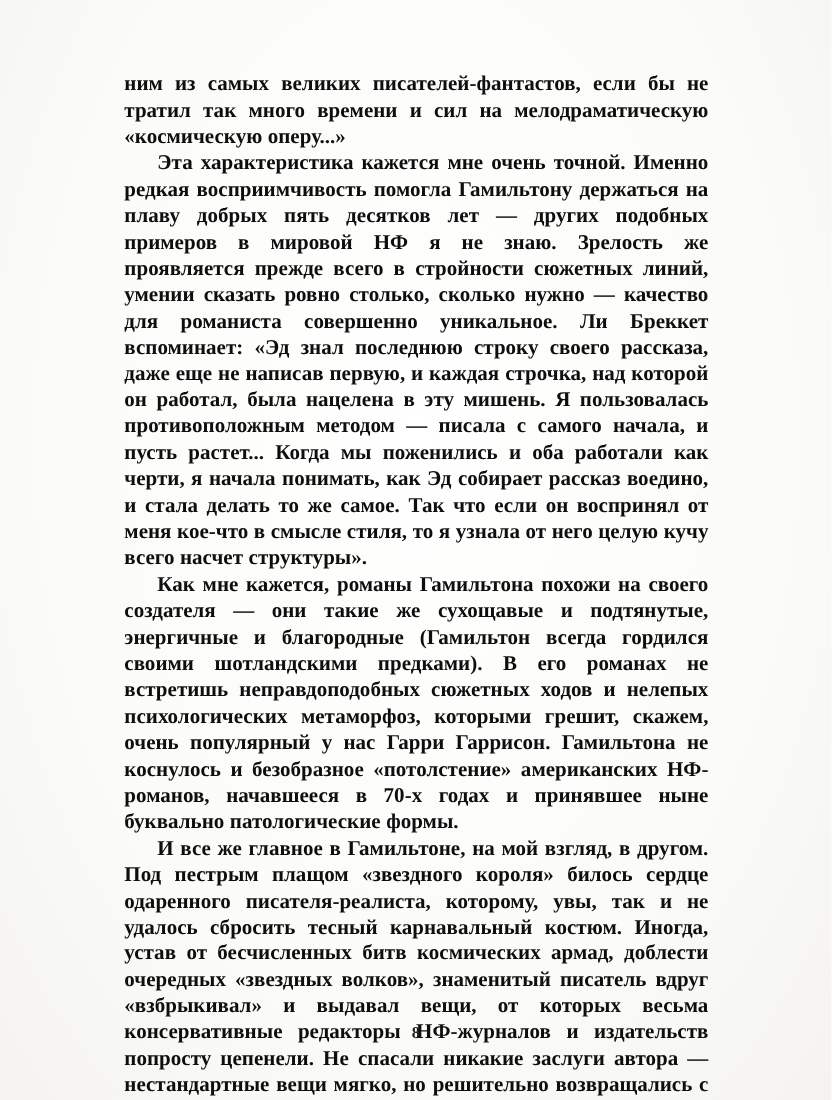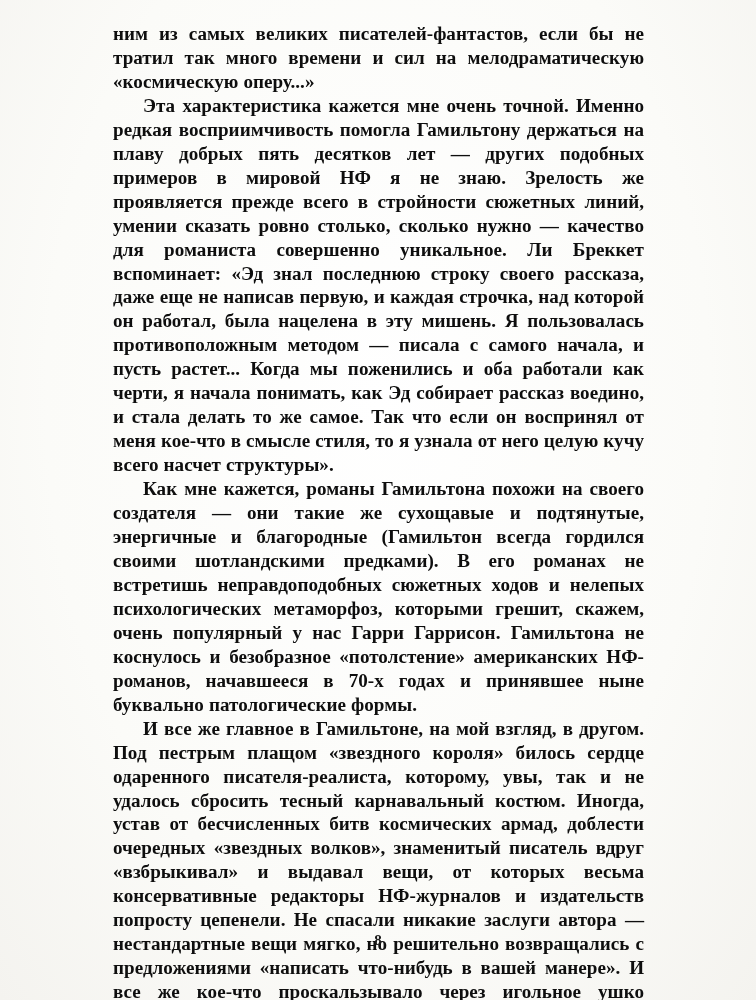--- a/index.html
+++ b/index.html
@@ -48,20 +48,21 @@
     letter-spacing: 0.02px;
     word-spacing: 0.2px;
     font-weight: 600;
     color: #0e0e0e;
     -webkit-font-smoothing: none;
   }
 
   
   p.para.cont {
     text-indent: 0;
+    margin-top: 43px;
   }
   p.para.indent {
     text-indent: 30px;
   }
 
   .folio {
     position: absolute;
     left: 0;
     right: 0;
     top: 932px;

